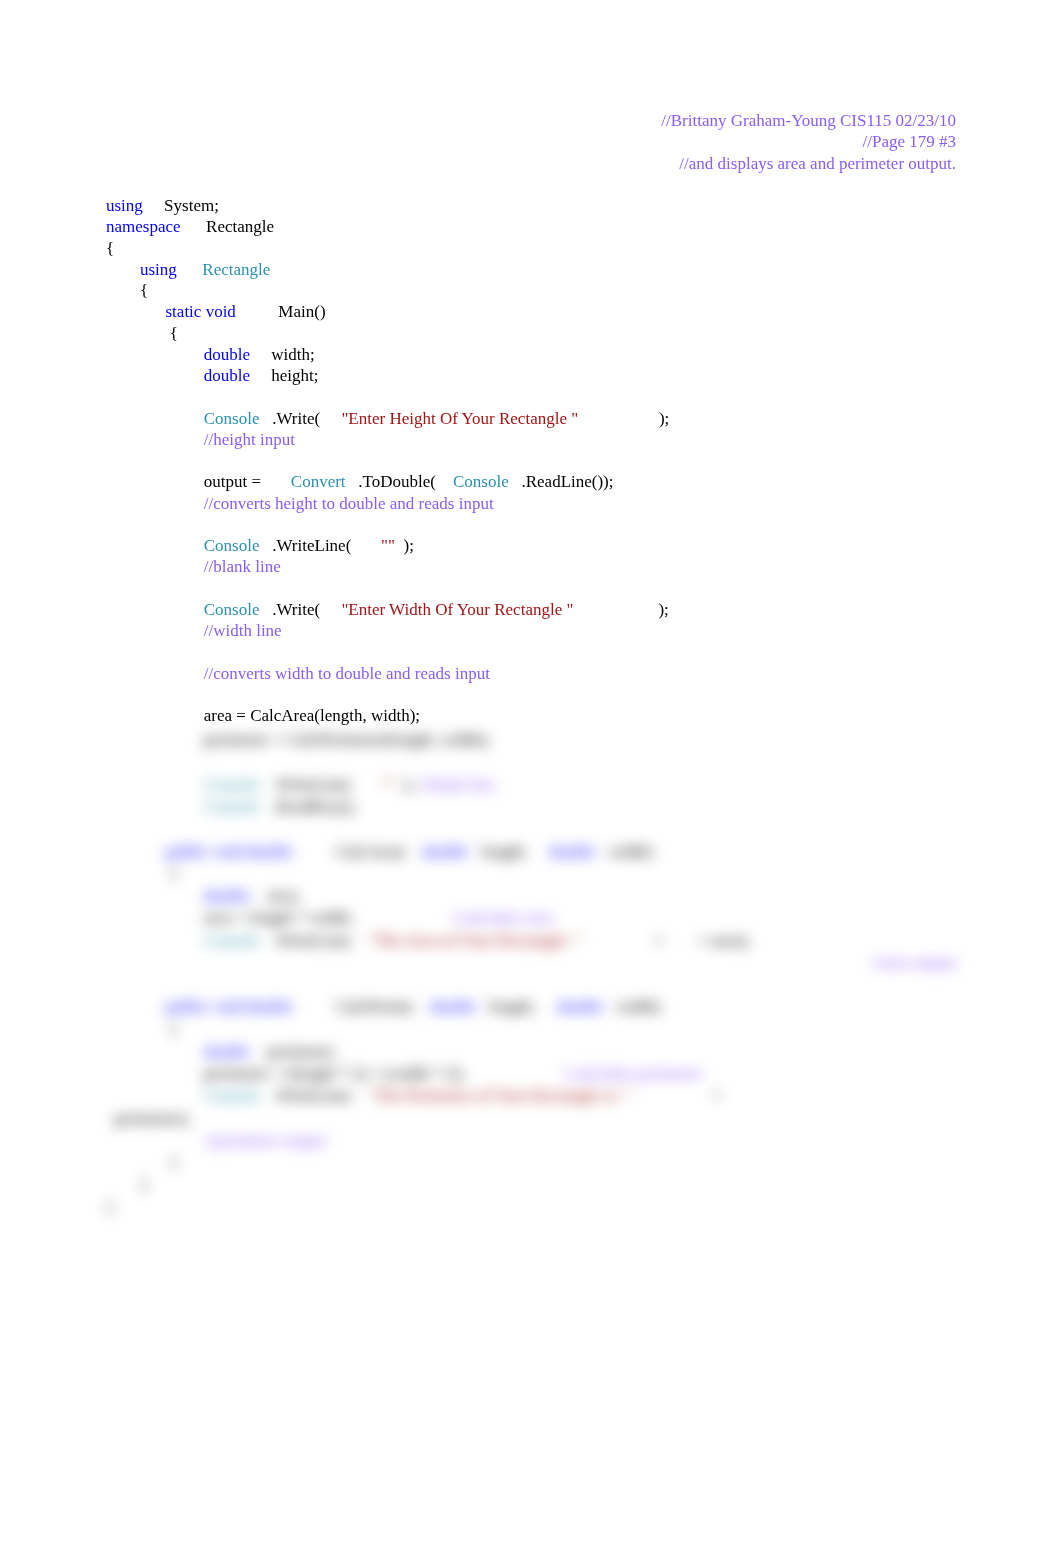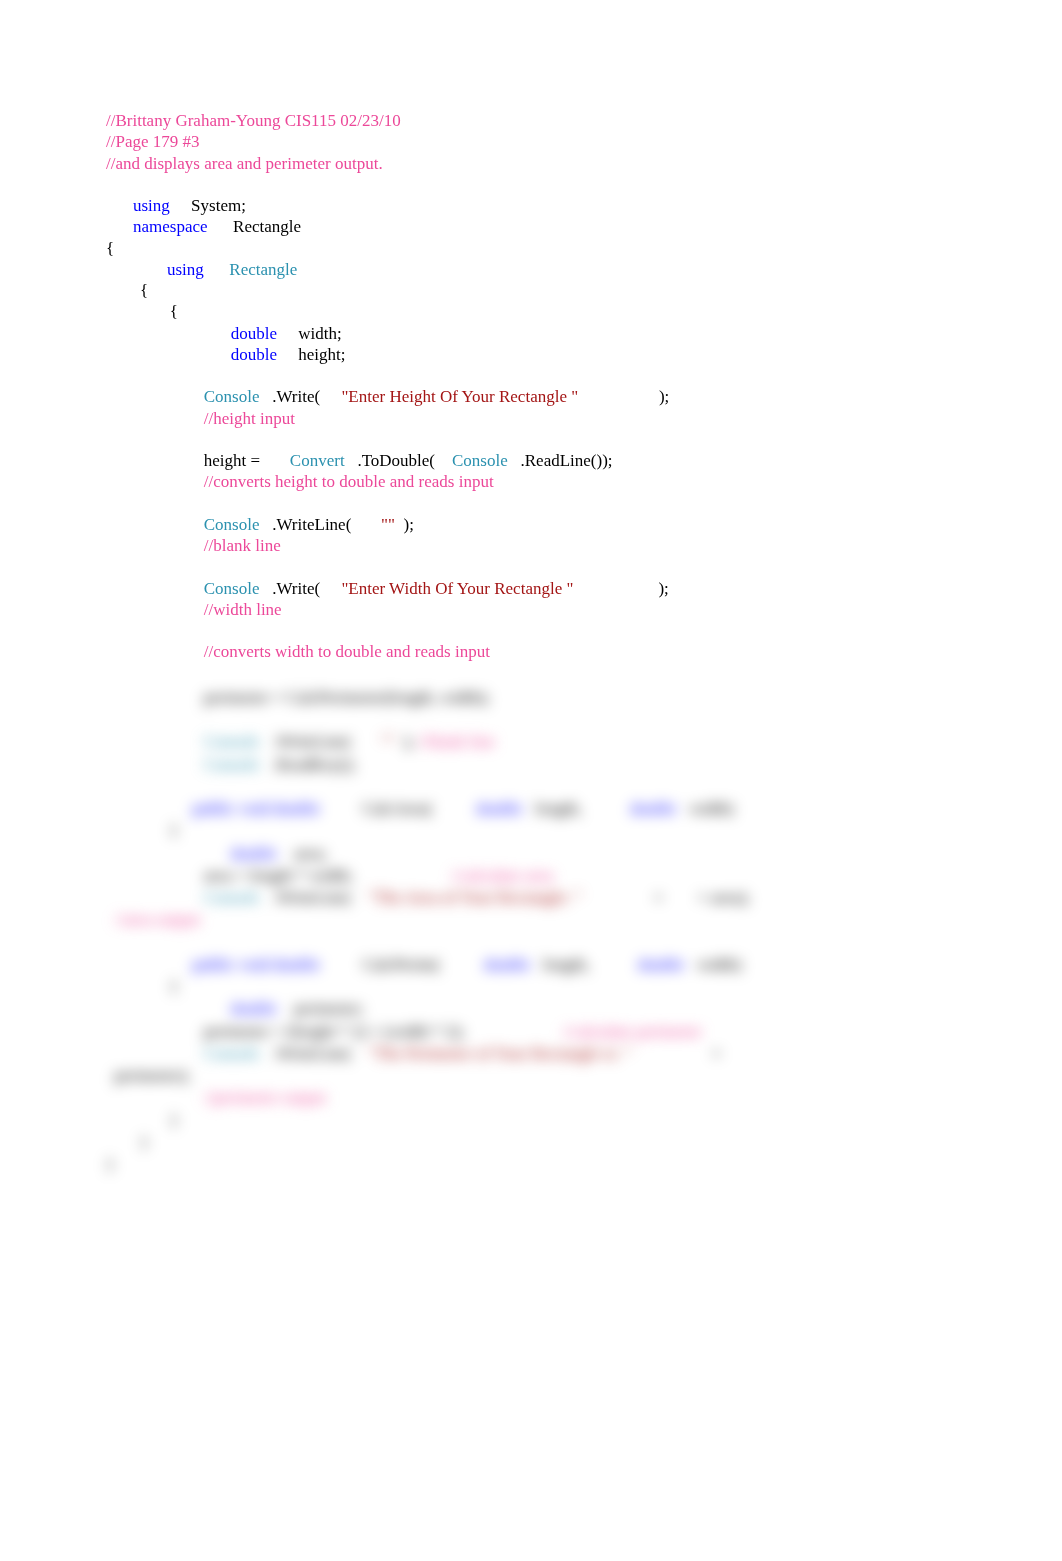--- a/index.html
+++ b/index.html
@@ -12,22 +12,22 @@
       height: 1561px;
       background: #ffffff;
       font-family: "Times New Roman", Times, serif;
       font-size: 17px;
       line-height: 1.25;
       padding: 110px 106px;
     }
     .code-line {
       white-space: pre;
     }
-    .green { color: #ec4899; }
-    .blue { color: #0000ff; margin-left: 27px; }
+    .green { color: #8b5cf6; text-align: right; }
+    .blue { color: #0000ff; }
     .teal { color: #2b91af; }
     .red { color: #a31515; }
     .black { color: #000000; }
     
     .blur-section {
       filter: blur(7px);
       margin-top: 2px;
     }
     .blurred-line {
       white-space: pre;
@@ -41,45 +41,47 @@
   <div class="code-line green">//Brittany Graham-Young CIS115 02/23/10</div>
   <div class="code-line green">//Page 179 #3</div>
   <div class="code-line green">//and displays area and perimeter output.</div>
   <div class="code-line">&nbsp;</div>
 
   <div class="code-line"><span class="blue">using</span><span class="black">     System;</span></div>
   <div class="code-line"><span class="blue">namespace</span><span class="black">      Rectangle</span></div>
   <div class="code-line black">{</div>
   <div class="code-line"><span class="black">        </span><span class="blue">using</span><span class="teal">      Rectangle</span></div>
   <div class="code-line black">        {</div>
+  <div class="code-line"><span class="black">              </span><span class="blue">static void</span><span class="black">          Main()</span></div>
   <div class="code-line black">               {</div>
 
   <div class="code-line"><span class="black">                       </span><span class="blue">double</span><span class="black">     width;</span></div>
   <div class="code-line"><span class="black">                       </span><span class="blue">double</span><span class="black">     height;</span></div>
   <div class="code-line">&nbsp;</div>
 
   <div class="code-line"><span class="black">                       </span><span class="teal">Console</span><span class="black">   .Write(     </span><span class="red">"Enter Height Of Your Rectangle "</span><span class="black">                   );</span></div>
   <div class="code-line"><span class="black">                       </span><span class="green">//height input</span></div>
   <div class="code-line">&nbsp;</div>
 
-  <div class="code-line"><span class="black">                       </span><span class="black">height =       </span><span class="teal">Convert</span><span class="black">   .ToDouble(    </span><span class="teal">Console</span><span class="black">   .ReadLine());</span></div>
+  <div class="code-line"><span class="black">                       </span><span class="black">output =       </span><span class="teal">Convert</span><span class="black">   .ToDouble(    </span><span class="teal">Console</span><span class="black">   .ReadLine());</span></div>
   <div class="code-line"><span class="black">                       </span><span class="green">//converts height to double and reads input</span></div>
   <div class="code-line">&nbsp;</div>
 
   <div class="code-line"><span class="black">                       </span><span class="teal">Console</span><span class="black">   .WriteLine(       </span><span class="red">""</span><span class="black">  );</span></div>
   <div class="code-line"><span class="black">                       </span><span class="green">//blank line</span></div>
   <div class="code-line">&nbsp;</div>
 
   <div class="code-line"><span class="black">                       </span><span class="teal">Console</span><span class="black">   .Write(     </span><span class="red">"Enter Width Of Your Rectangle "</span><span class="black">                    );</span></div>
   <div class="code-line"><span class="black">                       </span><span class="green">//width line</span></div>
   <div class="code-line">&nbsp;</div>
 
   <div class="code-line"><span class="black">                       </span><span class="green">//converts width to double and reads input</span></div>
   <div class="code-line">&nbsp;</div>
 
+  <div class="code-line"><span class="black">                       </span><span class="black">area = CalcArea(length, width);</span></div>
 
   <div class="blur-section">
     <div class="blurred-line"><span class="black">                       perimeter = </span><span class="black">CalcPerimeter(length, width);</span></div>
     <div class="blurred-line">&nbsp;</div>
     <div class="blurred-line"><span class="black">                       </span><span class="teal">Console</span><span class="black">   .WriteLine(       </span><span class="red">""</span><span class="black">  );</span><span class="green"> //blank line</span></div>
     <div class="blurred-line"><span class="black">                       </span><span class="teal">Console</span><span class="black">   .ReadKey();</span></div>
     <div class="blurred-line">&nbsp;</div>
     <div class="blurred-line"><span class="black">              </span><span class="blue">public void double</span><span class="black">          CalcArea(    </span><span class="blue">double</span><span class="black">   length,     </span><span class="blue">double</span><span class="black">   width)</span></div>
     <div class="blurred-line black">               {</div>
     <div class="blurred-line"><span class="black">                       </span><span class="blue">double</span><span class="black">    area;</span></div>

